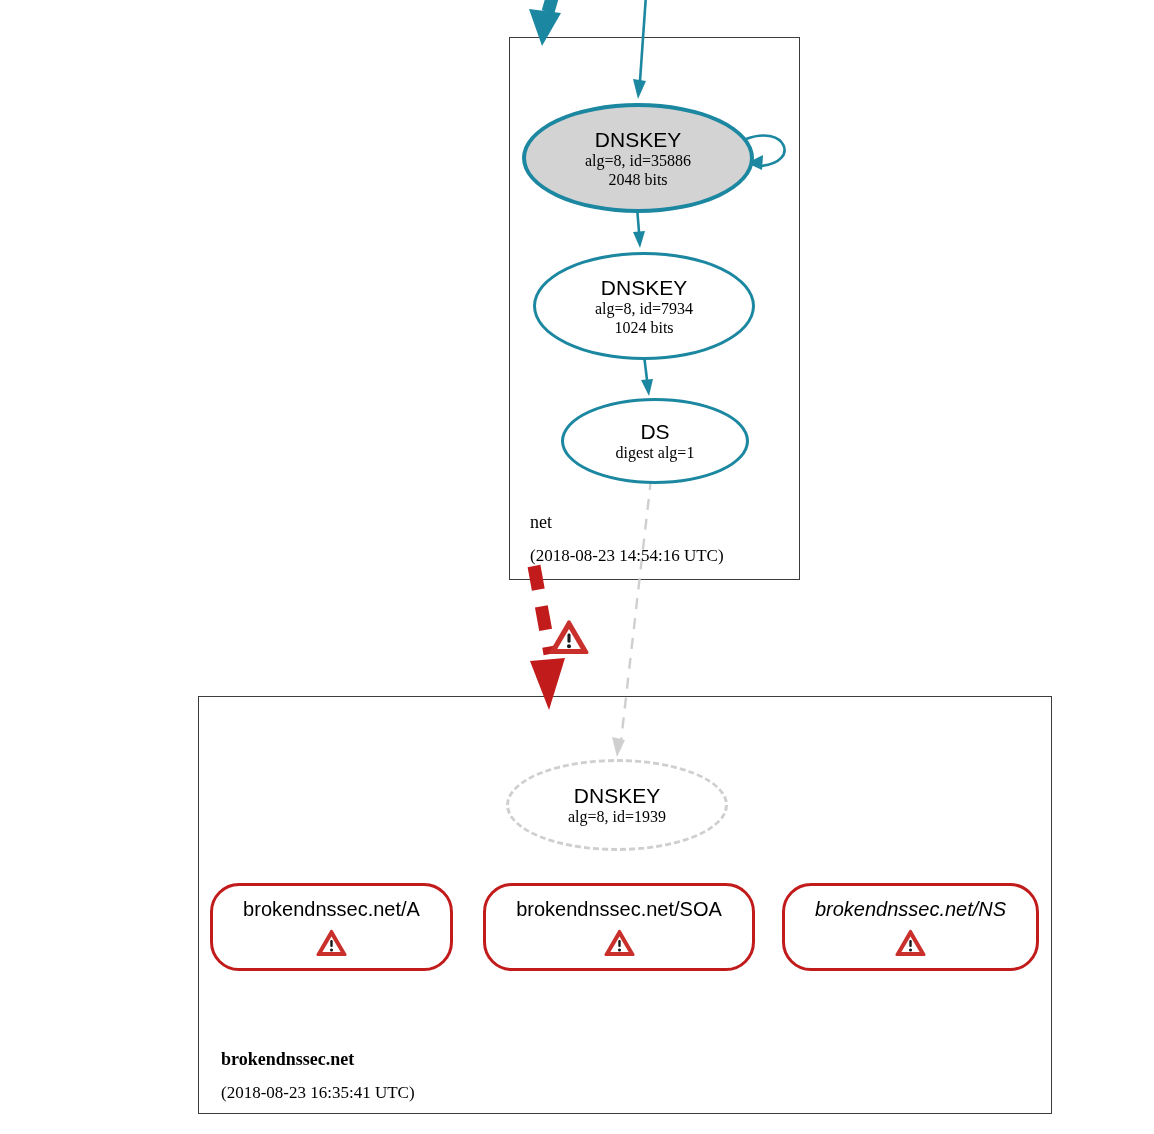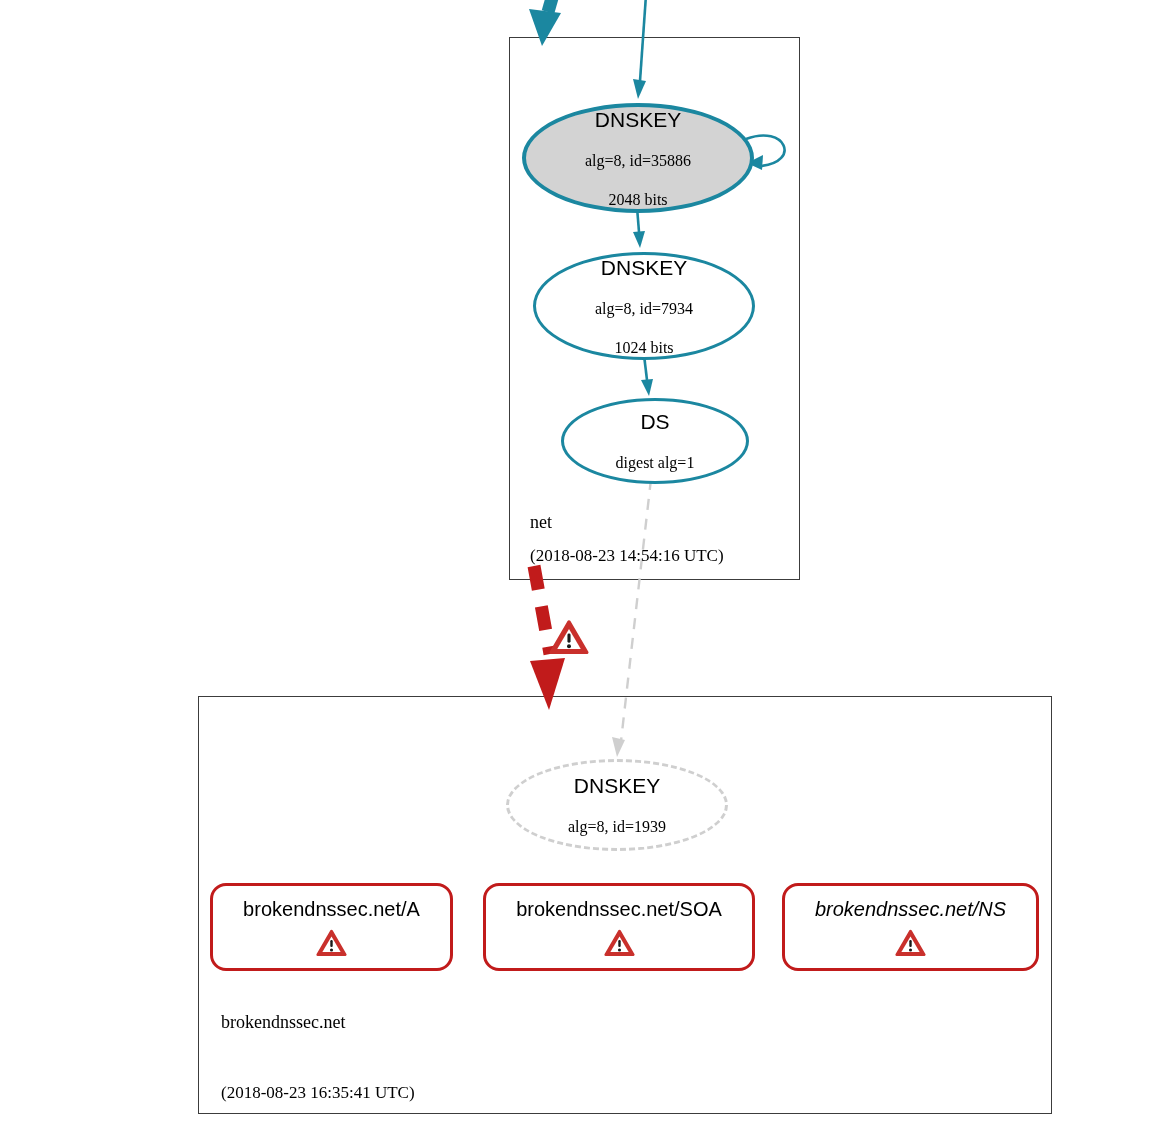--- a/index.html
+++ b/index.html
@@ -10,25 +10,25 @@
   .zone-box{
     position:absolute;background:transparent;border:1px solid var(--box-border,#3c3c3c);
     z-index:1;
   }
   .edges{position:absolute;left:0;top:0;z-index:2;}
   .node{position:absolute;z-index:3;display:flex;flex-direction:column;align-items:center;justify-content:center;text-align:center;}
   .ellipse{border-radius:50%;background:#ffffff;border:3px solid var(--teal,#1b87a0);}
   .ellipse.gray{background:var(--node-gray-fill,#d3d3d3);border-width:4px;}
   .ellipse.ghost{border:3px dashed var(--dashed-gray,#cfcfcf);background:#ffffff;}
   .rrset{
-    border:3px solid var(--red,#c11b1b);border-radius:16px;background:#ffffff;
+    border:3px solid var(--red,#c11b1b);border-radius:29px;background:#ffffff;
     display:flex;flex-direction:column;align-items:center;justify-content:center;gap:8px;
   }
   .node-title{font-family:"Liberation Sans",sans-serif;font-size:21px;line-height:23px;color:#000;text-align:right;}
-  .node-detail{font-family:"Liberation Serif",serif;font-size:16px;line-height:19px;color:#000;margin-top:20px;}
+  .node-detail{font-family:"Liberation Serif",serif;font-size:16px;line-height:19px;color:#000;}
   .rr-label{font-family:"Liberation Sans",sans-serif;font-size:20px;line-height:24px;color:#000;}
   .zone-label{position:absolute;z-index:3;font-family:"Liberation Serif",serif;font-size:18px;color:#000;}
   .zone-ts{position:absolute;z-index:3;font-family:Liberation Serif, serif;font-size:17px;color:#000;}
   .warn{display:block;}
   .warn-float{position:absolute;z-index:4;}
   .edge-teal{stroke:var(--teal,#1b87a0);fill:none;}
   .head-teal{fill:var(--teal,#1b87a0);stroke:none;}
   .edge-gray{stroke:var(--dashed-gray,#cfcfcf);fill:none;}
   .head-gray{fill:var(--dashed-gray,#cfcfcf);stroke:none;}
   .edge-red{stroke:var(--red,#c11b1b);fill:none;}
@@ -135,16 +135,16 @@
   <div class="node rrset" style="left:782px;top:883px;width:251px;height:82px;font-style:italic;">
     <div class="rr-label">brokendnssec.net/NS</div>
     <svg class="warn" width="31" height="29" viewBox="0 0 36 33">
       <path d="M18 2 L34 29.5 L2 29.5 Z" fill="var(--triangle-red)" stroke="var(--triangle-red)" stroke-width="3" stroke-linejoin="round"></path>
       <path d="M18 8.5 L28.6 26.5 L7.4 26.5 Z" fill="#ffffff"></path>
       <rect x="16.6" y="12.5" width="2.8" height="8.2" rx="1.3" fill="#1a1a1a"></rect>
       <circle cx="18" cy="24" r="1.8" fill="#1a1a1a"></circle>
     </svg>
   </div>
 
-  <div class="zone-label" style="left:221px;top:1012px;">brokendnssec.net</div>
+  <div class="zone-label" style="left:221px;top:1049px;font-weight:bold;">brokendnssec.net</div>
   <div class="zone-ts" style="left:221px;top:1083px;">(2018-08-23 16:35:41 UTC)</div>
 
 </div>
 
 </body></html>

